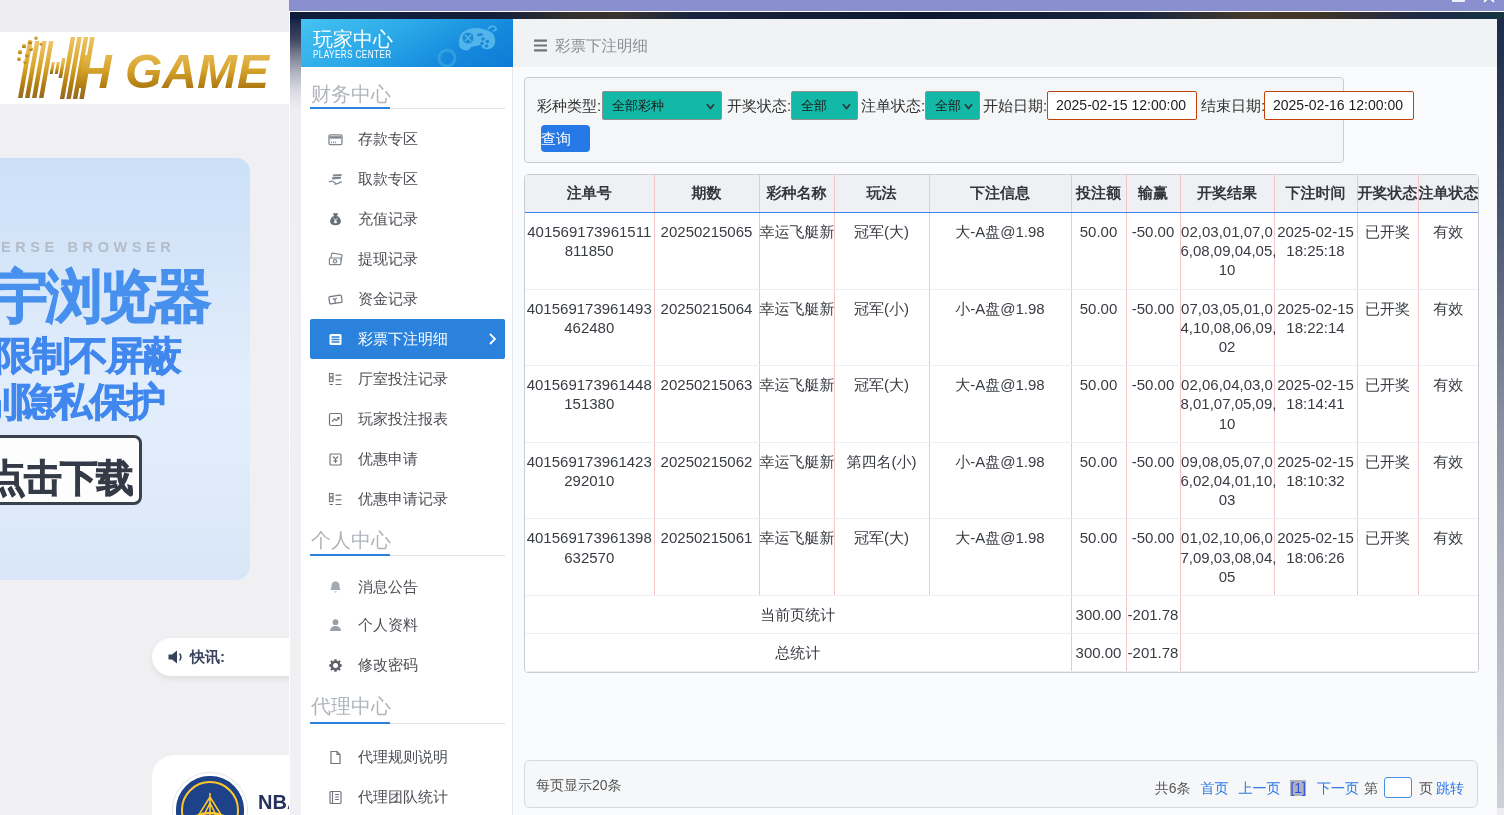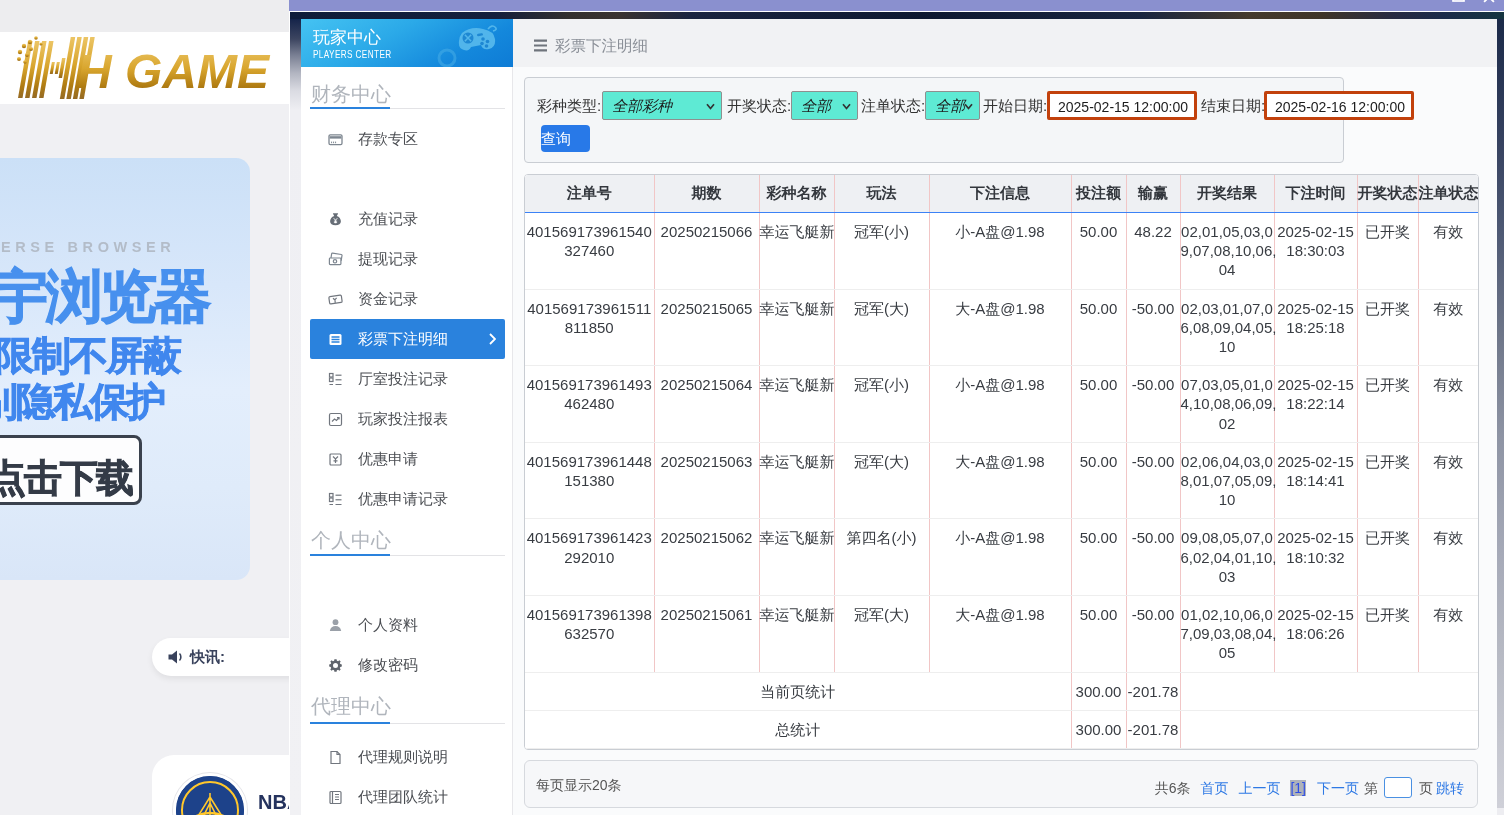--- a/index.html
+++ b/index.html
@@ -41,44 +41,44 @@
   background:linear-gradient(90deg,#0f1d3a 0%,#141f3c 17%,#33302e 23%,#3a3330 27%,#1a2440 33%,#0d1830 52%,#19253f 70%,#453a2c 79%,#3f3528 85%,#272a42 91%,#1b2b49 95%,#153540 100%); }
 #lstrip { left:0; top:0; width:11px; height:796px; margin-top:7px;
   background:linear-gradient(180deg,#15244a 0%,#3c4560 2.5%,#787e92 4.5%,#b2b5c1 6.8%,#dadbe2 9%,#efeff3 11.5%,#f1f1f4 100%); }
 #rstrip { left:1207px; top:7px; width:7px; height:789px;
   background:linear-gradient(180deg,#1b2a49 0%,#35415f 15%,#4e5974 27%,#6e7689 40%,#8e94a4 53%,#a6aab8 68%,#b6b9c3 80%,#cfd0d8 100%); }
 
 
 #sidebar { left:11px; top:7px; width:212px; height:796px; background:#fff; border-right:1px solid #e7e7ea; }
 #sbhead { left:0; top:0; width:212px; height:48px;
   background:linear-gradient(150deg,#45c3f2 0%,#2ba9e8 40%,#1488dc 75%,#0e7bd5 100%); overflow:hidden; color:#fff; }
-#sbhead .t1 { position:absolute; left:12px; top:7px; font-size:17px; font-family:"Liberation Serif",serif; }
+#sbhead .t1 { position:absolute; left:12px; top:7px; font-size:20px; font-family:"Liberation Serif",serif; }
 #sbhead .t2 { position:absolute; left:12px; top:29.5px; font-size:10.5px; letter-spacing:0.5px; transform:scaleX(0.78); transform-origin:0 0; }
 .sechead { left:10px; font-size:20px; color:#b0b5bc; font-family:"Liberation Serif",serif; }
 .secline { left:9px; width:195px; height:1px; background:#e3e3e6; }
 .secline i { position:absolute; left:0; top:-1px; width:80px; height:2px; background:#2a82dd; display:block; }
 .mi { left:0; width:212px; height:40px; }
 .mi .ic { position:absolute; left:27px; top:13px; width:15px; height:15px; }
 .mi .tx { position:absolute; left:57px; top:11px; font-size:15px; color:#4a4d52; }
 #miactive { left:9px; width:195px; height:40px; background:#2a82dd; border-radius:2px; }
 #miactive .ic { position:absolute; left:18px; top:13px; width:15px; height:15px; }
 #miactive .tx { position:absolute; left:48px; top:11px; font-size:15px; color:#fff; }
 
 
 #main { left:223px; top:7px; width:984px; height:796px; background:#fafbfc; }
 #crumbband { left:0; top:0; width:984px; height:48px; background:#f1f2f4; }
 #crumb { left:21px; top:17px; height:17px; font-size:15.5px; color:#8a8f97; }
 #crumb svg { vertical-align:-1px; margin-right:8px; }
 
 #filter { left:11px; top:58px; width:820px; height:86.5px; background:#f4f6f8; border:1px solid #c9cdd3; border-radius:4px; }
 .flbl { top:13px; height:29px; line-height:29px; font-size:15px; color:#333; white-space:nowrap; }
-.fsel { top:13px; height:29px; background:#5eead4; border:1px solid #8f8f8f; border-radius:2px;
-  font-size:15px; color:#1c1c1c; line-height:27px; padding-left:9px; white-space:nowrap;font-style:italic; }
+.fsel { top:13px; height:29px; background:#14b8a6; border:1px solid #8f8f8f; border-radius:2px;
+  font-size:13px; color:#1c1c1c; line-height:27px; padding-left:9px; white-space:nowrap; }
 .fsel svg { position:absolute; right:6px; top:11px; }
-.finp { top:13px; height:29px; width:150px; background:#fff; border:3px solid #c2410c; border-radius:2px;
+.finp { top:13px; height:29px; width:150px; background:#fff; border:1px solid #c2410c; border-radius:2px;
   font-size:14px; color:#1c1c1c; line-height:27px; padding-left:8px; white-space:nowrap; }
 #qbtn { left:16px; top:47px; width:49px; height:27px; background:#2879e8; border-radius:4px;
   color:#fff; font-size:15px; text-align:left; line-height:27px; }
 
 
 #tblwrap { left:11px; top:155px; width:955px; border:1px solid #c9cdd3; border-radius:4px; overflow:hidden; background:#fff; }
 #tbl { width:953px; border-collapse:collapse; table-layout:fixed; background:#fff; font-size:15px; color:#383c42; }
 #tbl th { background:#eef0f3; font-weight:bold; height:38px; border-bottom:1px solid #3b82f6; color:#33373d; }
 #tbl th, #tbl td { border-left:1px solid #f1c6c6; text-align:center; padding:0; white-space:nowrap; overflow:visible; }
 #tbl th:first-child, #tbl td:first-child { border-left:none; }
@@ -208,20 +208,28 @@
           <i></i>
         </div>
       <div class="abs mi" style="top:100px">
           <svg class="ic" viewBox="0 0 15 15">
             <rect x="1" y="2.8" width="13" height="9.8" rx="1.3" fill="none" stroke="#7d8690" stroke-width="1.3"></rect>
             <rect x="1.7" y="4.2" width="11.6" height="2.4" fill="#7d8690"></rect>
             <path d="M3.6 9.6v1.6M5.6 9.6v1.6M7.6 9.6v1.6" stroke="#7d8690" stroke-width="1"></path>
           </svg>
           <span class="tx">存款专区</span>
         </div>
+      <div class="abs mi" style="top:140px">
+          <svg class="ic" viewBox="0 0 15 15">
+            <rect x="5" y="2.2" width="8.5" height="2.1" fill="#7d8690" transform="rotate(-4 9 3)"></rect>
+            <rect x="4" y="5" width="9" height="2.1" fill="#7d8690" transform="rotate(-4 8 6)"></rect>
+            <path d="M1 10.2c1.2-1.2 2.6-1.4 3.8-.6l2.4 1.5c.6.4.4 1.2-.5 1.2l3.5-.9 3.5-1.8" stroke="#7d8690" stroke-width="1.2" fill="none"></path>
+          </svg>
+          <span class="tx">取款专区</span>
+        </div>
       <div class="abs mi" style="top:180px">
           <svg class="ic" viewBox="0 0 15 15">
             <path d="M5.2 1.2h4.6q.5 0 .2.5L8.8 3.9c2.5.9 4.1 2.9 4.1 5.4 0 2.6-2.1 3.9-5.4 3.9S2.1 11.9 2.1 9.3c0-2.5 1.6-4.5 4.1-5.4L5 1.7q-.3-.5.2-.5z" fill="#666d76"></path>
             <path d="M5.7 6.2l1.8 2 1.8-2M7.5 8.2v3M5.9 9.2h3.2M5.9 10.6h3.2" stroke="#fff" stroke-width="0.9" fill="none"></path>
           </svg>
           <span class="tx">充值记录</span>
         </div>
       <div class="abs mi" style="top:220px">
           <svg class="ic" viewBox="0 0 15 15">
             <g fill="none" stroke="#7d8690" stroke-width="1.2">
@@ -290,20 +298,26 @@
               <rect x="1.5" y="6" width="3.5" height="3.5"></rect>
               <path d="M7.5 7.8h6"></path>
               <path d="M1.5 12.5h3.5M7.5 12.5h6"></path>
             </g>
           </svg>
           <span class="tx">优惠申请记录</span>
         </div>
       <div class="abs sechead" style="top:508px">个人中心</div>
       <div class="abs secline" style="top:536px">
           <i></i>
+        </div>
+      <div class="abs mi" style="top:548px">
+          <svg class="ic" viewBox="0 0 15 15">
+            <path d="M7.5 1.5c2.6 0 4 1.8 4 4.2 0 2 .5 3.3 1.4 4.3H2.1c.9-1 1.4-2.3 1.4-4.3 0-2.4 1.4-4.2 4-4.2zM6 11.5a1.6 1.6 0 003 0" fill="#a3a9b1"></path>
+          </svg>
+          <span class="tx">消息公告</span>
         </div>
       <div class="abs mi" style="top:586px">
           <svg class="ic" viewBox="0 0 15 15">
             <g fill="#9aa0a8">
               <circle cx="7.5" cy="4.2" r="2.9"></circle>
               <path d="M1.8 13c.5-3.4 2.8-5 5.7-5s5.2 1.6 5.7 5z"></path>
             </g>
           </svg>
           <span class="tx">个人资料</span>
         </div>
@@ -389,33 +403,20 @@
                 <th>投注额</th>
                 <th>输赢</th>
                 <th>开奖结果</th>
                 <th>下注时间</th>
                 <th>开奖状态</th>
                 <th>注单状态</th>
         </tr>
             </thead>
         <tbody>
           <tr>
-                <td>401569173961540<br>327460</td>
-                <td>20250215066</td>
-                <td>幸运飞艇新</td>
-                <td>冠军(小)</td>
-                <td>小-A盘@1.98</td>
-                <td>50.00</td>
-                <td>48.22</td>
-                <td>02,01,05,03,0<br>9,07,08,10,06,<br>04</td>
-                <td>2025-02-15<br>18:30:03</td>
-                <td>已开奖</td>
-                <td>有效</td>
-              </tr>
-          <tr>
                 <td>401569173961511<br>811850</td>
                 <td>20250215065</td>
                 <td>幸运飞艇新</td>
                 <td>冠军(大)</td>
                 <td>大-A盘@1.98</td>
                 <td>50.00</td>
                 <td>-50.00</td>
                 <td>02,03,01,07,0<br>6,08,09,04,05,<br>10</td>
                 <td>2025-02-15<br>18:25:18</td>
                 <td>已开奖</td>

